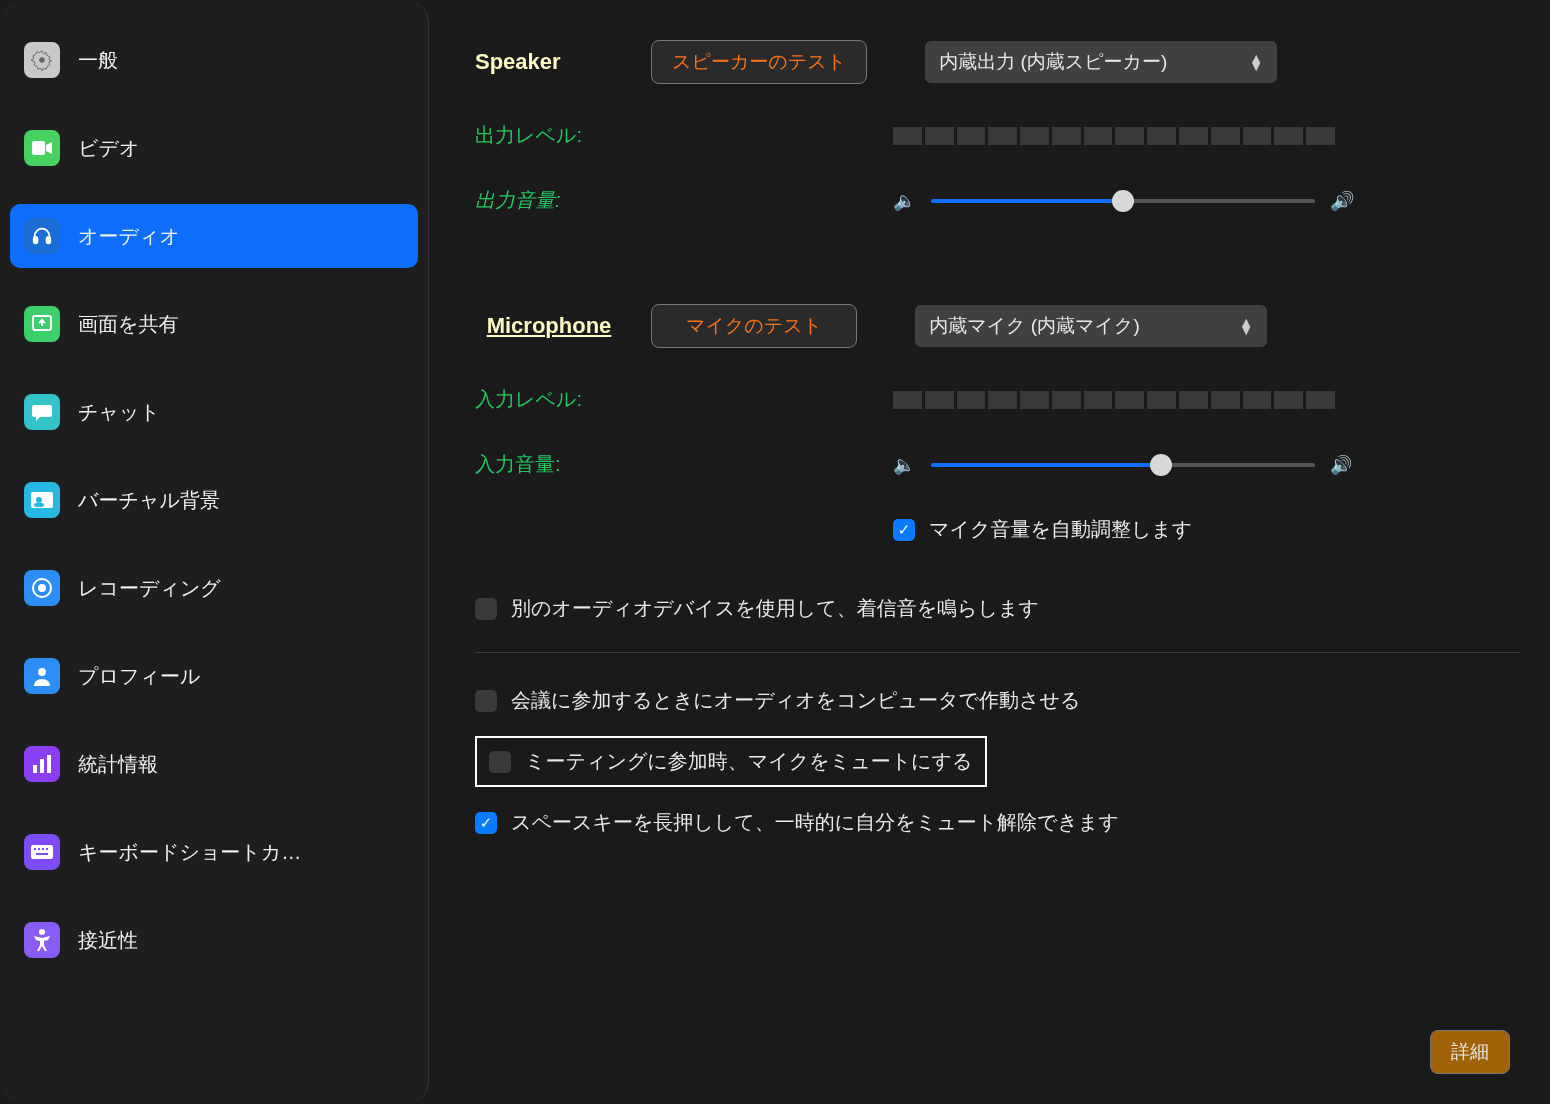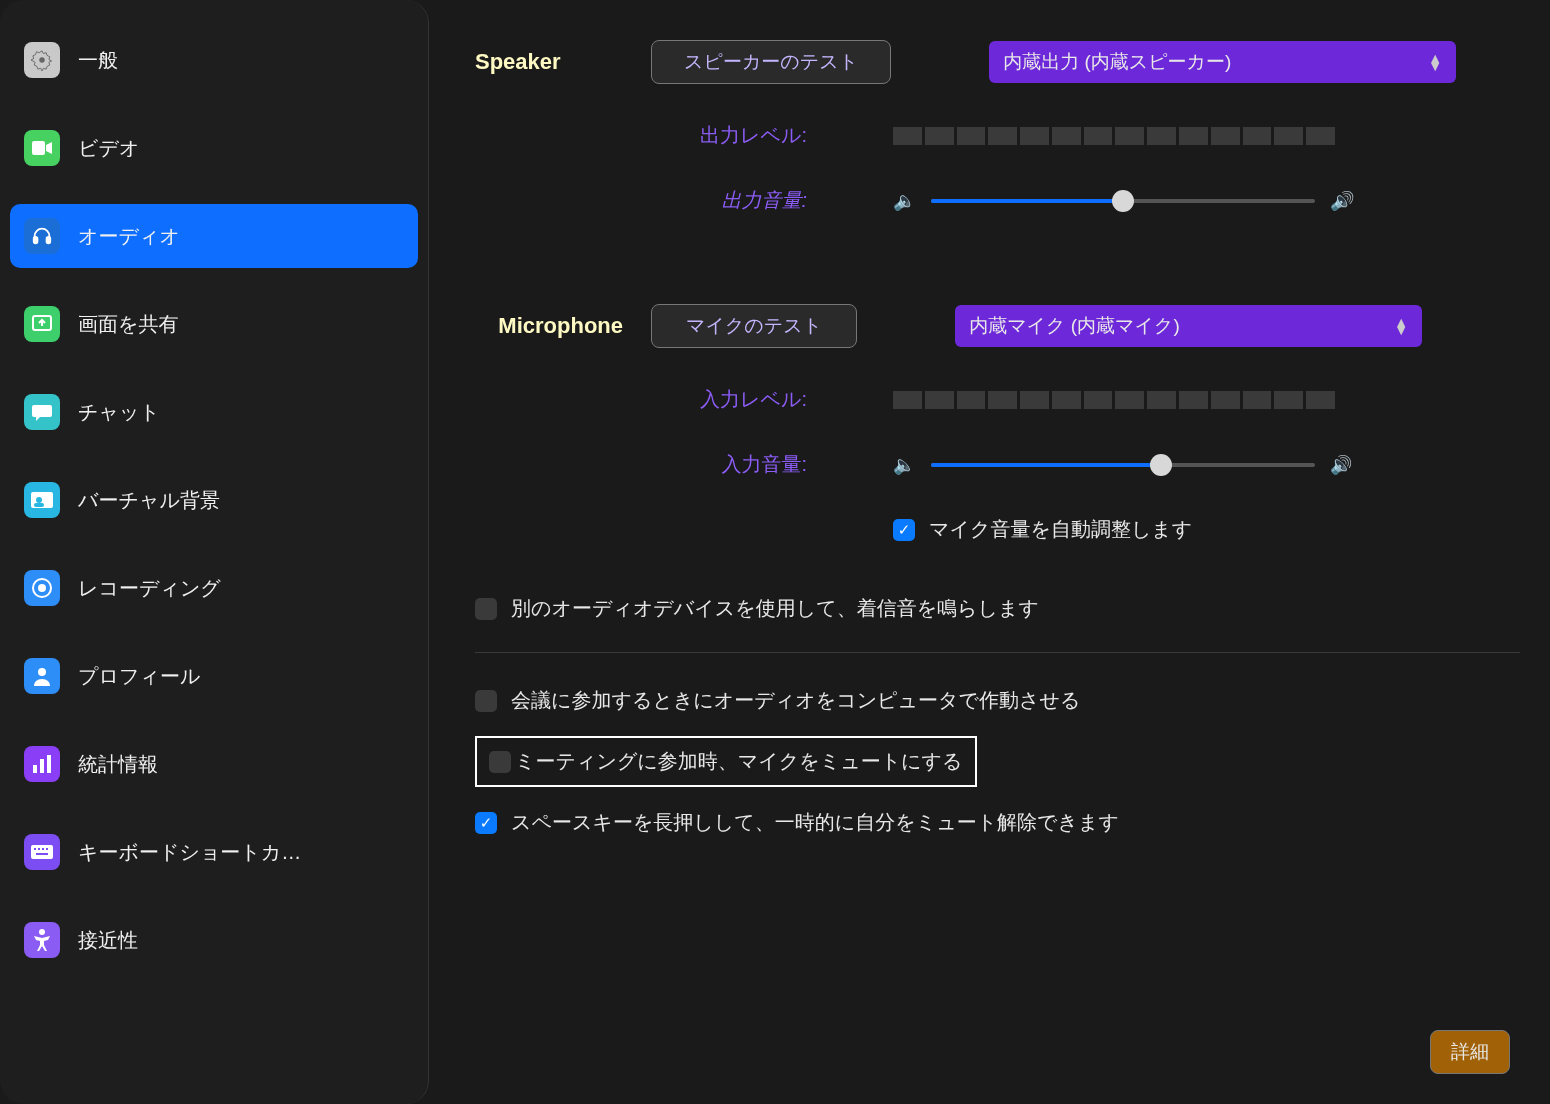--- a/index.html
+++ b/index.html
@@ -65,49 +65,48 @@
     padding: 40px 30px 30px 46px;
     position: relative;
   }
   .row {
     display: flex;
     align-items: center;
     margin-bottom: 38px;
   }
   .label-col {
     width: 360px;
-    text-align: right;
+    text-align: left;
     padding-right: 28px;
     font-size: 20px;
-    color: #8b5cf6;
+    color: #22c55e;
   }
   .label-col.bold { color:#fef9c3; font-weight:600; font-size:22px; }
   .btn {
     border: 1px solid #777;
     background: #2a2a2a;
-    color: #c4b5fd;
-    padding: 8px 32px;
+    color: #f97316;
+    padding: 8px 20px;
     border-radius: 8px;
     font-size: 19px;
     cursor: pointer;
     margin-right: 58px;
   }
   .select {
-    background: #6d28d9;
+    background: #404040;
     color: #e8e8e8;
     border: none;
     border-radius: 6px;
     padding: 8px 14px;
     font-size: 19px;
-    width: 467px;
+    width: 352px;
     display: flex;
     align-items: center;
     justify-content: space-between;
     cursor: pointer;
-    margin-left: 40px;
   }
   .chevrons { font-size:14px; line-height:8px; color:#ccc; display:flex; flex-direction:column; }
   .level-meter {
     display: flex;
     gap: 3px;
     width: 442px;
   }
   .level-seg {
     flex:1;
     height: 18px;
@@ -161,21 +160,21 @@
     color:#fff;
     flex-shrink:0;
   }
   .cb.checked { background:#0a7bff; }
   .cb-label { font-size:20px; color:#e8e8e8; }
   .highlight-box {
     border:2px solid #fff;
     padding:10px 12px;
     display:inline-flex;
     align-items:center;
-    gap:4px;
+    gap:14px;
     margin-bottom:22px;
   }
   .details-btn {
     position:absolute;
     bottom:30px; right:40px;
     border:1px solid #777;
     background:#a16207;
     color:#e8e8e8;
     padding:8px 20px;
     border-radius:8px;
@@ -338,21 +337,21 @@
       <div class="slider-track">
         <div class="slider-fill" style="width:50%;"></div>
         <div class="slider-thumb" style="left:50%;"></div>
       </div>
       <span class="vol-icon">🔊</span>
     </div>
   </div>
 
   
   <div class="row">
-    <div class="label-col bold" style="text-align:right;padding-left:0;width:176px;">Microphone</div>
+    <div class="label-col bold" style="text-align:center;padding-left:0;width:176px;text-decoration:underline;">Microphone</div>
     <button class="btn" style="padding-left:34px;padding-right:34px;">マイクのテスト</button>
     <div class="select">
       <span>内蔵マイク (内蔵マイク)</span>
       <span class="chevrons">
           <span>▲</span>
           <span>▼</span>
         </span>
     </div>
   </div>
 

